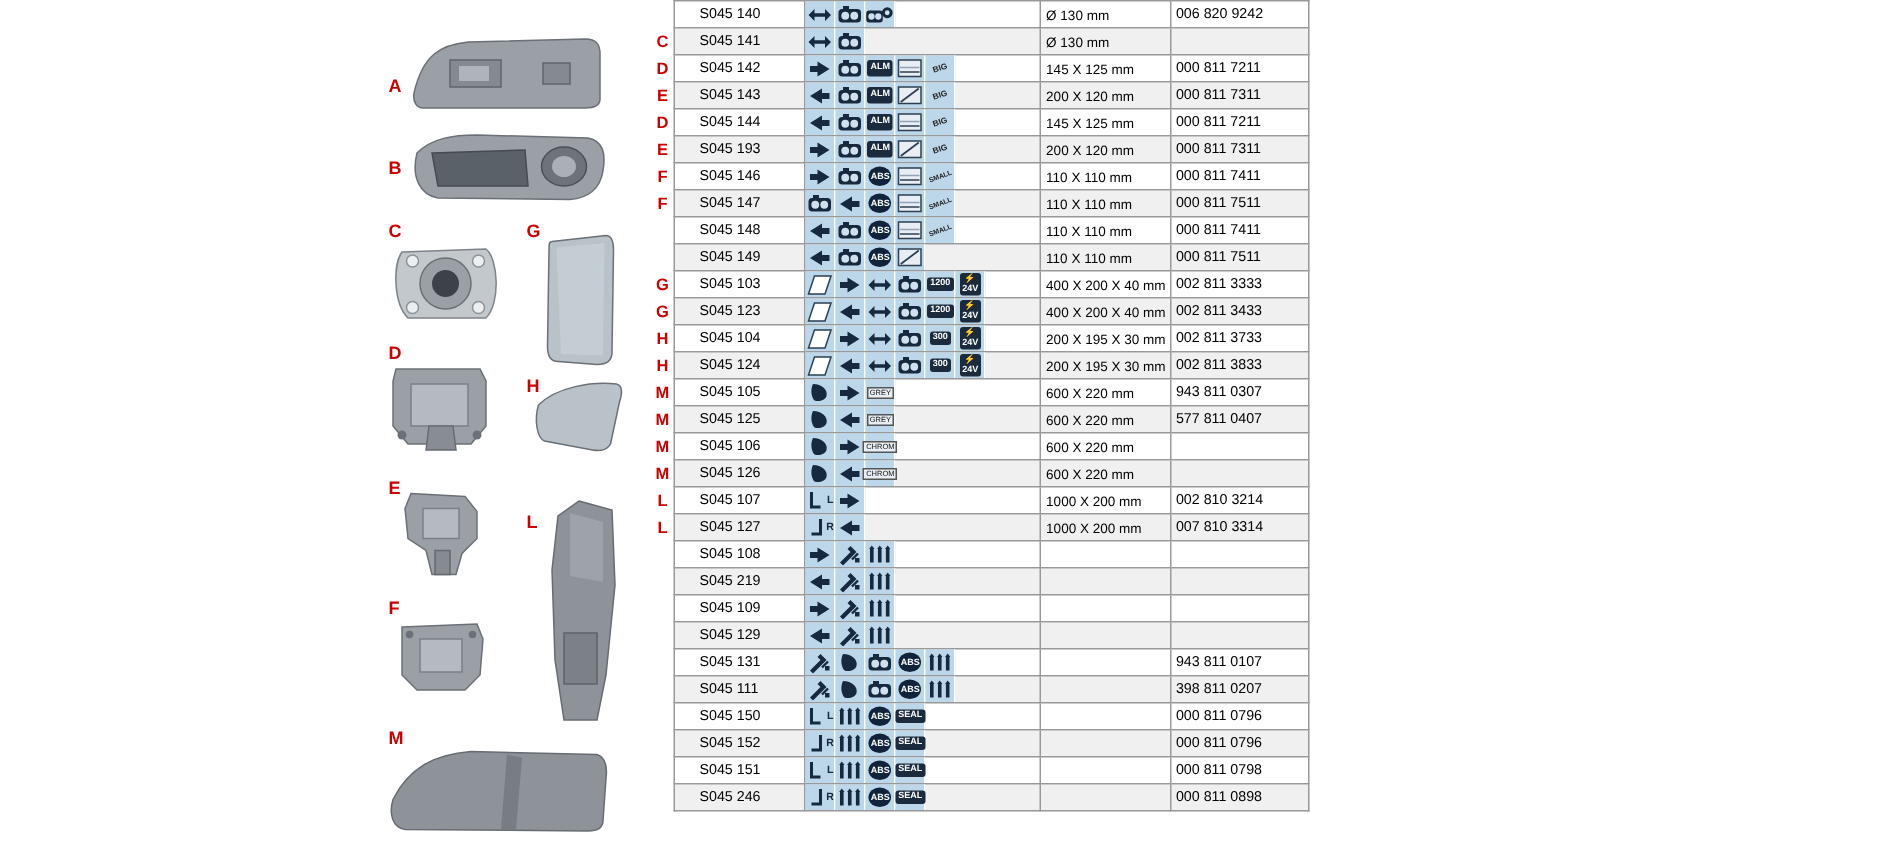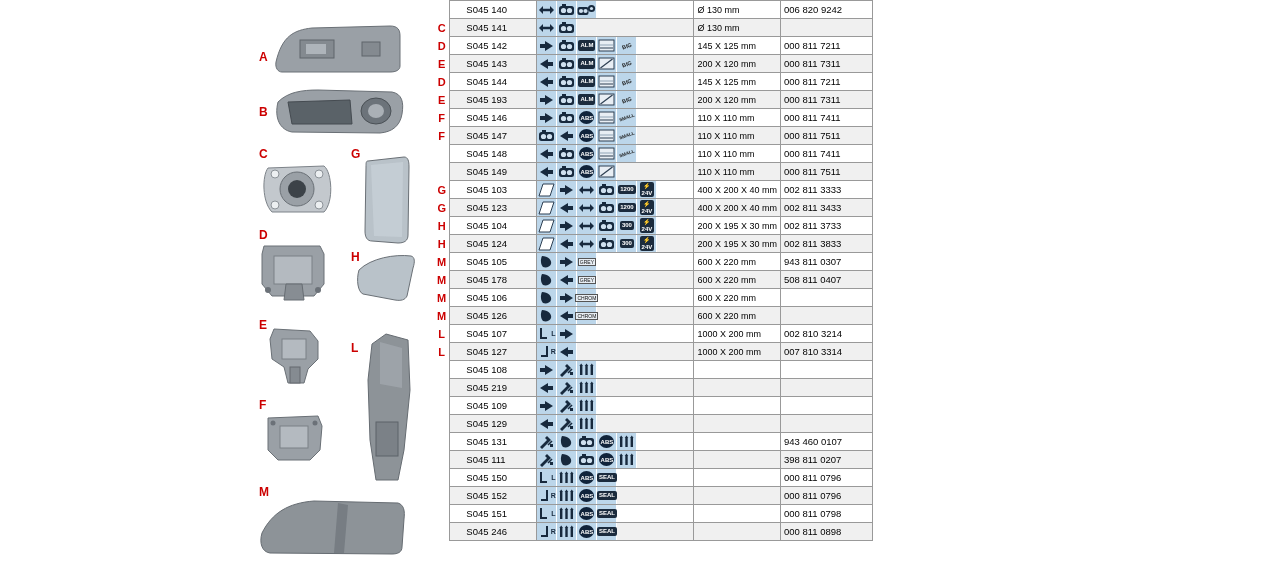--- a/index.html
+++ b/index.html
@@ -625,40 +625,40 @@
               <div class="ic">
                 <span class="tinybox">GREY</span>
               </div>
             </div>
           </td>
           <td class="dim">600 X 220 mm</td>
           <td class="pn">943 811 0307</td>
         </tr>
         <tr class="alt">
           <td class="letter">M</td>
-          <td class="code">S045 178</td>
+          <td class="code">S045 125</td>
           <td class="icons">
             <div class="iconwrap">
               <div class="ic">
                 <svg width="15" height="14" viewBox="0 0 15 14">
                   <path d="M3 1 C9 1 13 5 12 9 C11 12 7 13 4 12 C2 10 1 5 3 1 Z" fill="#17293d"></path>
                 </svg>
               </div>
               <div class="ic">
                 <svg width="19" height="16" viewBox="0 0 19 16">
                   <path d="M3 8 L11 3 L11 6 L16 6 L16 10 L11 10 L11 13 Z" fill="#17293d"></path>
                 </svg>
               </div>
               <div class="ic">
                 <span class="tinybox">GREY</span>
               </div>
             </div>
           </td>
           <td class="dim">600 X 220 mm</td>
-          <td class="pn">508 811 0407</td>
+          <td class="pn">577 811 0407</td>
         </tr>
         <tr>
           <td class="letter">M</td>
           <td class="code">S045 106</td>
           <td class="icons">
             <div class="iconwrap">
               <div class="ic">
                 <svg width="15" height="14" viewBox="0 0 15 14">
                   <path d="M3 1 C9 1 13 5 12 9 C11 12 7 13 4 12 C2 10 1 5 3 1 Z" fill="#17293d"></path>
                 </svg>
@@ -913,21 +913,21 @@
                     <rect x="7.3" y="3" width="2.4" height="9"></rect>
                     <polygon points="8.5,0.6 10.3,3 6.7,3"></polygon>
                     <rect x="12.6" y="3" width="2.4" height="9"></rect>
                     <polygon points="13.8,0.6 15.6,3 12,3"></polygon>
                   </g>
                 </svg>
               </div>
             </div>
           </td>
           <td class="dim"></td>
-          <td class="pn">943 460 0107</td>
+          <td class="pn">943 811 0107</td>
         </tr>
         <tr class="alt">
           <td class="letter"></td>
           <td class="code">S045 111</td>
           <td class="icons">
             <div class="iconwrap">
               <div class="ic">
                 <svg width="17" height="14" viewBox="0 0 17 14">
                   <path d="M2 12 L9 5 L7 3 L9 1 L13 5 L11 7 L4 14 Z" fill="#17293d"></path>
                   <path d="M12 12 L15 12 L15 9 L12 9 Z" fill="#17293d"></path>

